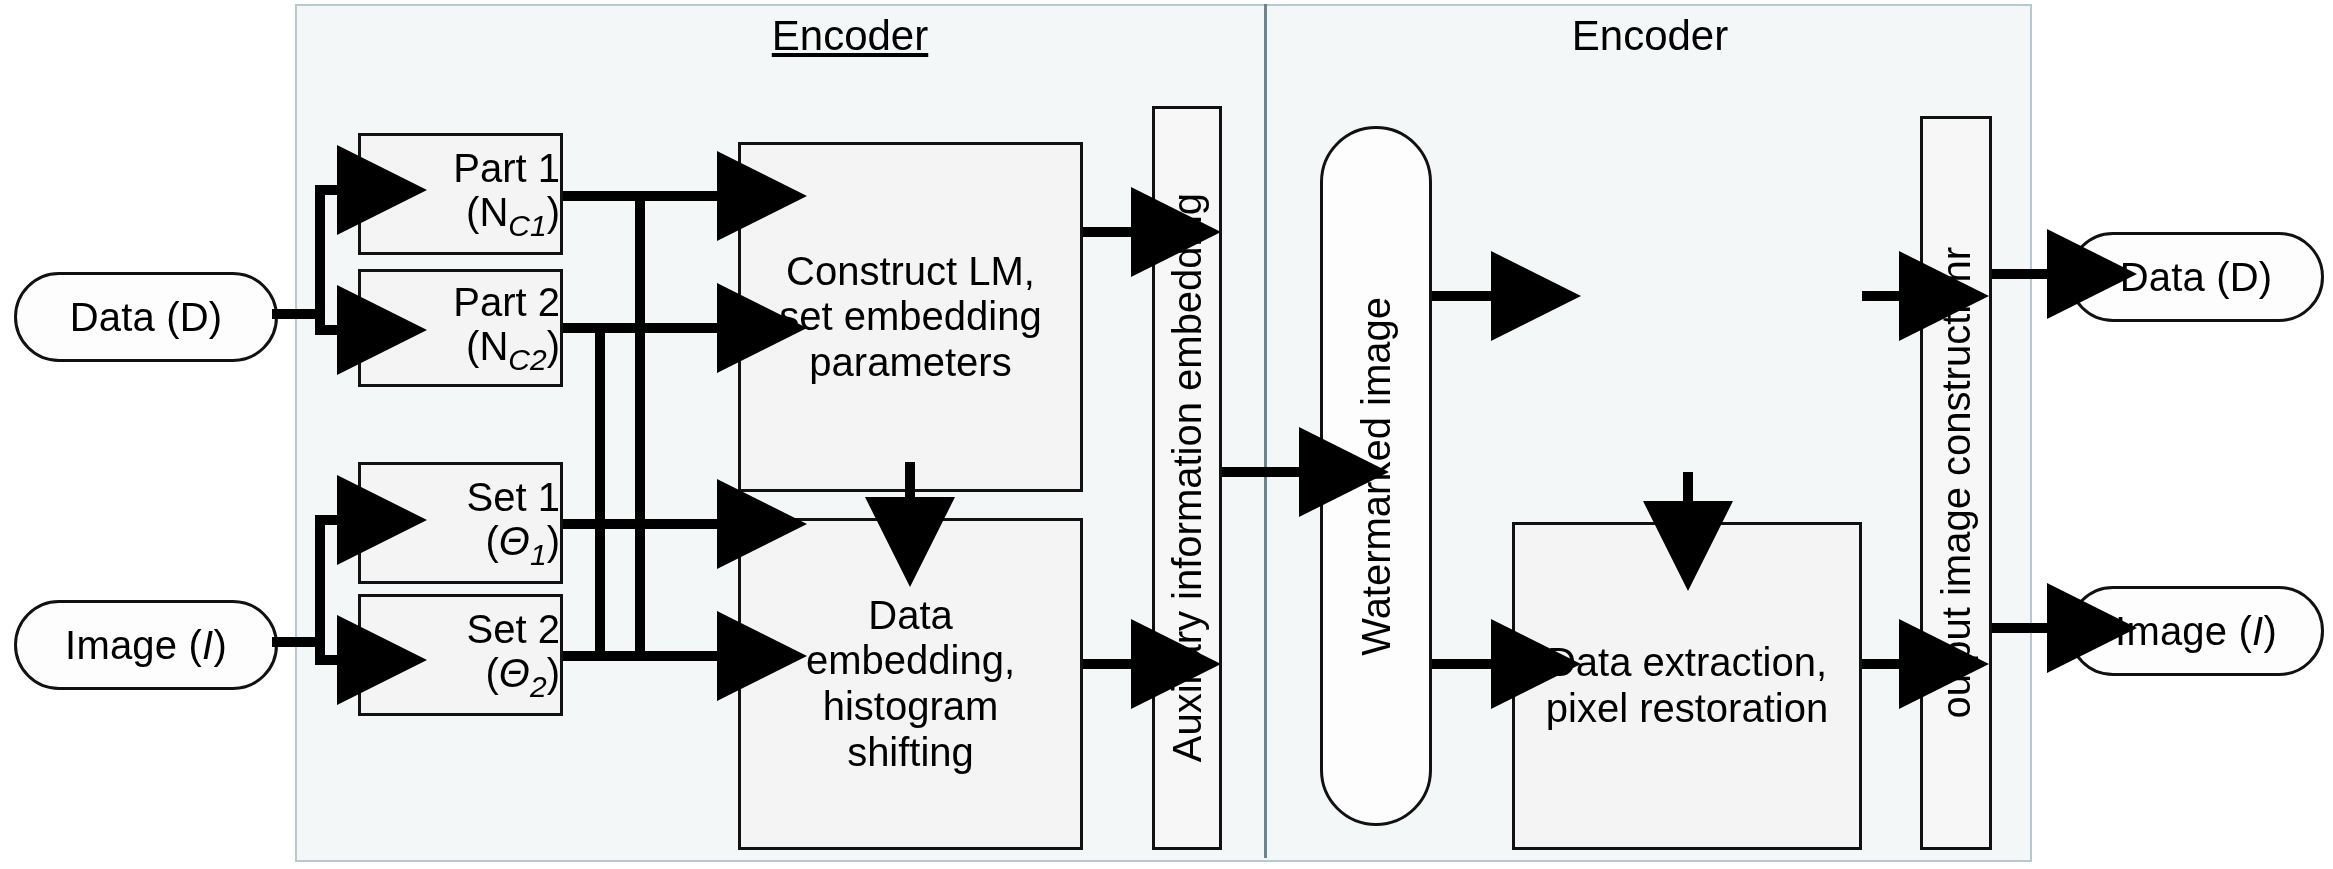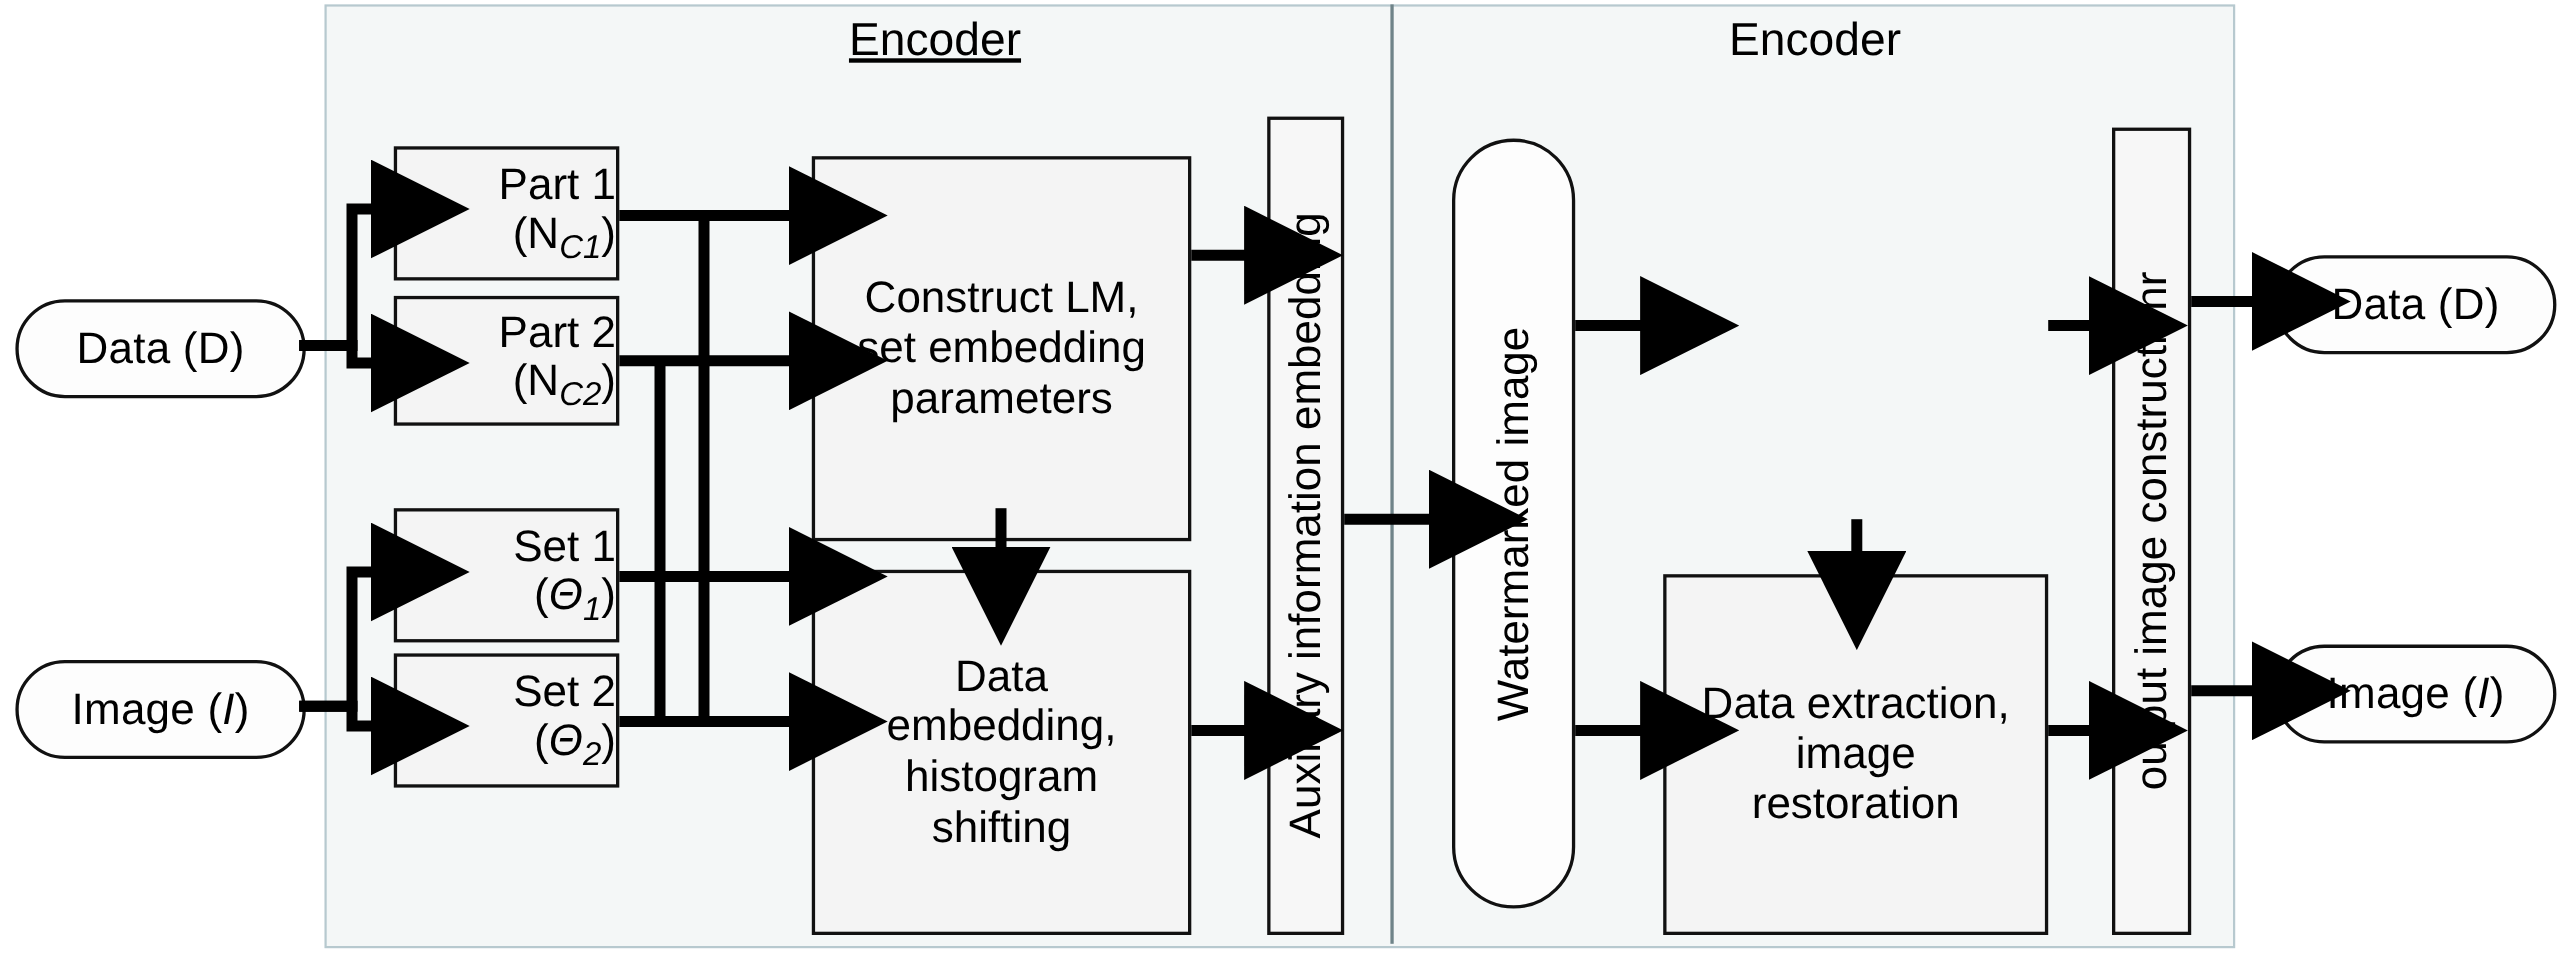--- a/index.html
+++ b/index.html
@@ -91,21 +91,21 @@
   <div class="vbox" style="left:1152px;top:106px;width:70px;height:744px;">
     <span>Auxiliary information embedding</span>
   </div>
 
   <div class="capsule" style="left:1320px;top:126px;width:112px;height:700px;">
     <span>Watermarked image</span>
   </div>
 
 
   <div class="box" style="left:1512px;top:522px;width:350px;height:328px;padding:0 20px;">
-    <span>Data extraction, image restoration</span>
+    <span>Data extraction, pixel restoration</span>
   </div>
 
   <div class="vbox" style="left:1920px;top:116px;width:72px;height:734px;">
     <span>output image constructionr</span>
   </div>
 
   <div class="oval" style="left:2068px;top:232px;width:250px;height:84px;">
     <span>Data (D)</span>
   </div>
   <div class="oval" style="left:2068px;top:586px;width:250px;height:84px;">

